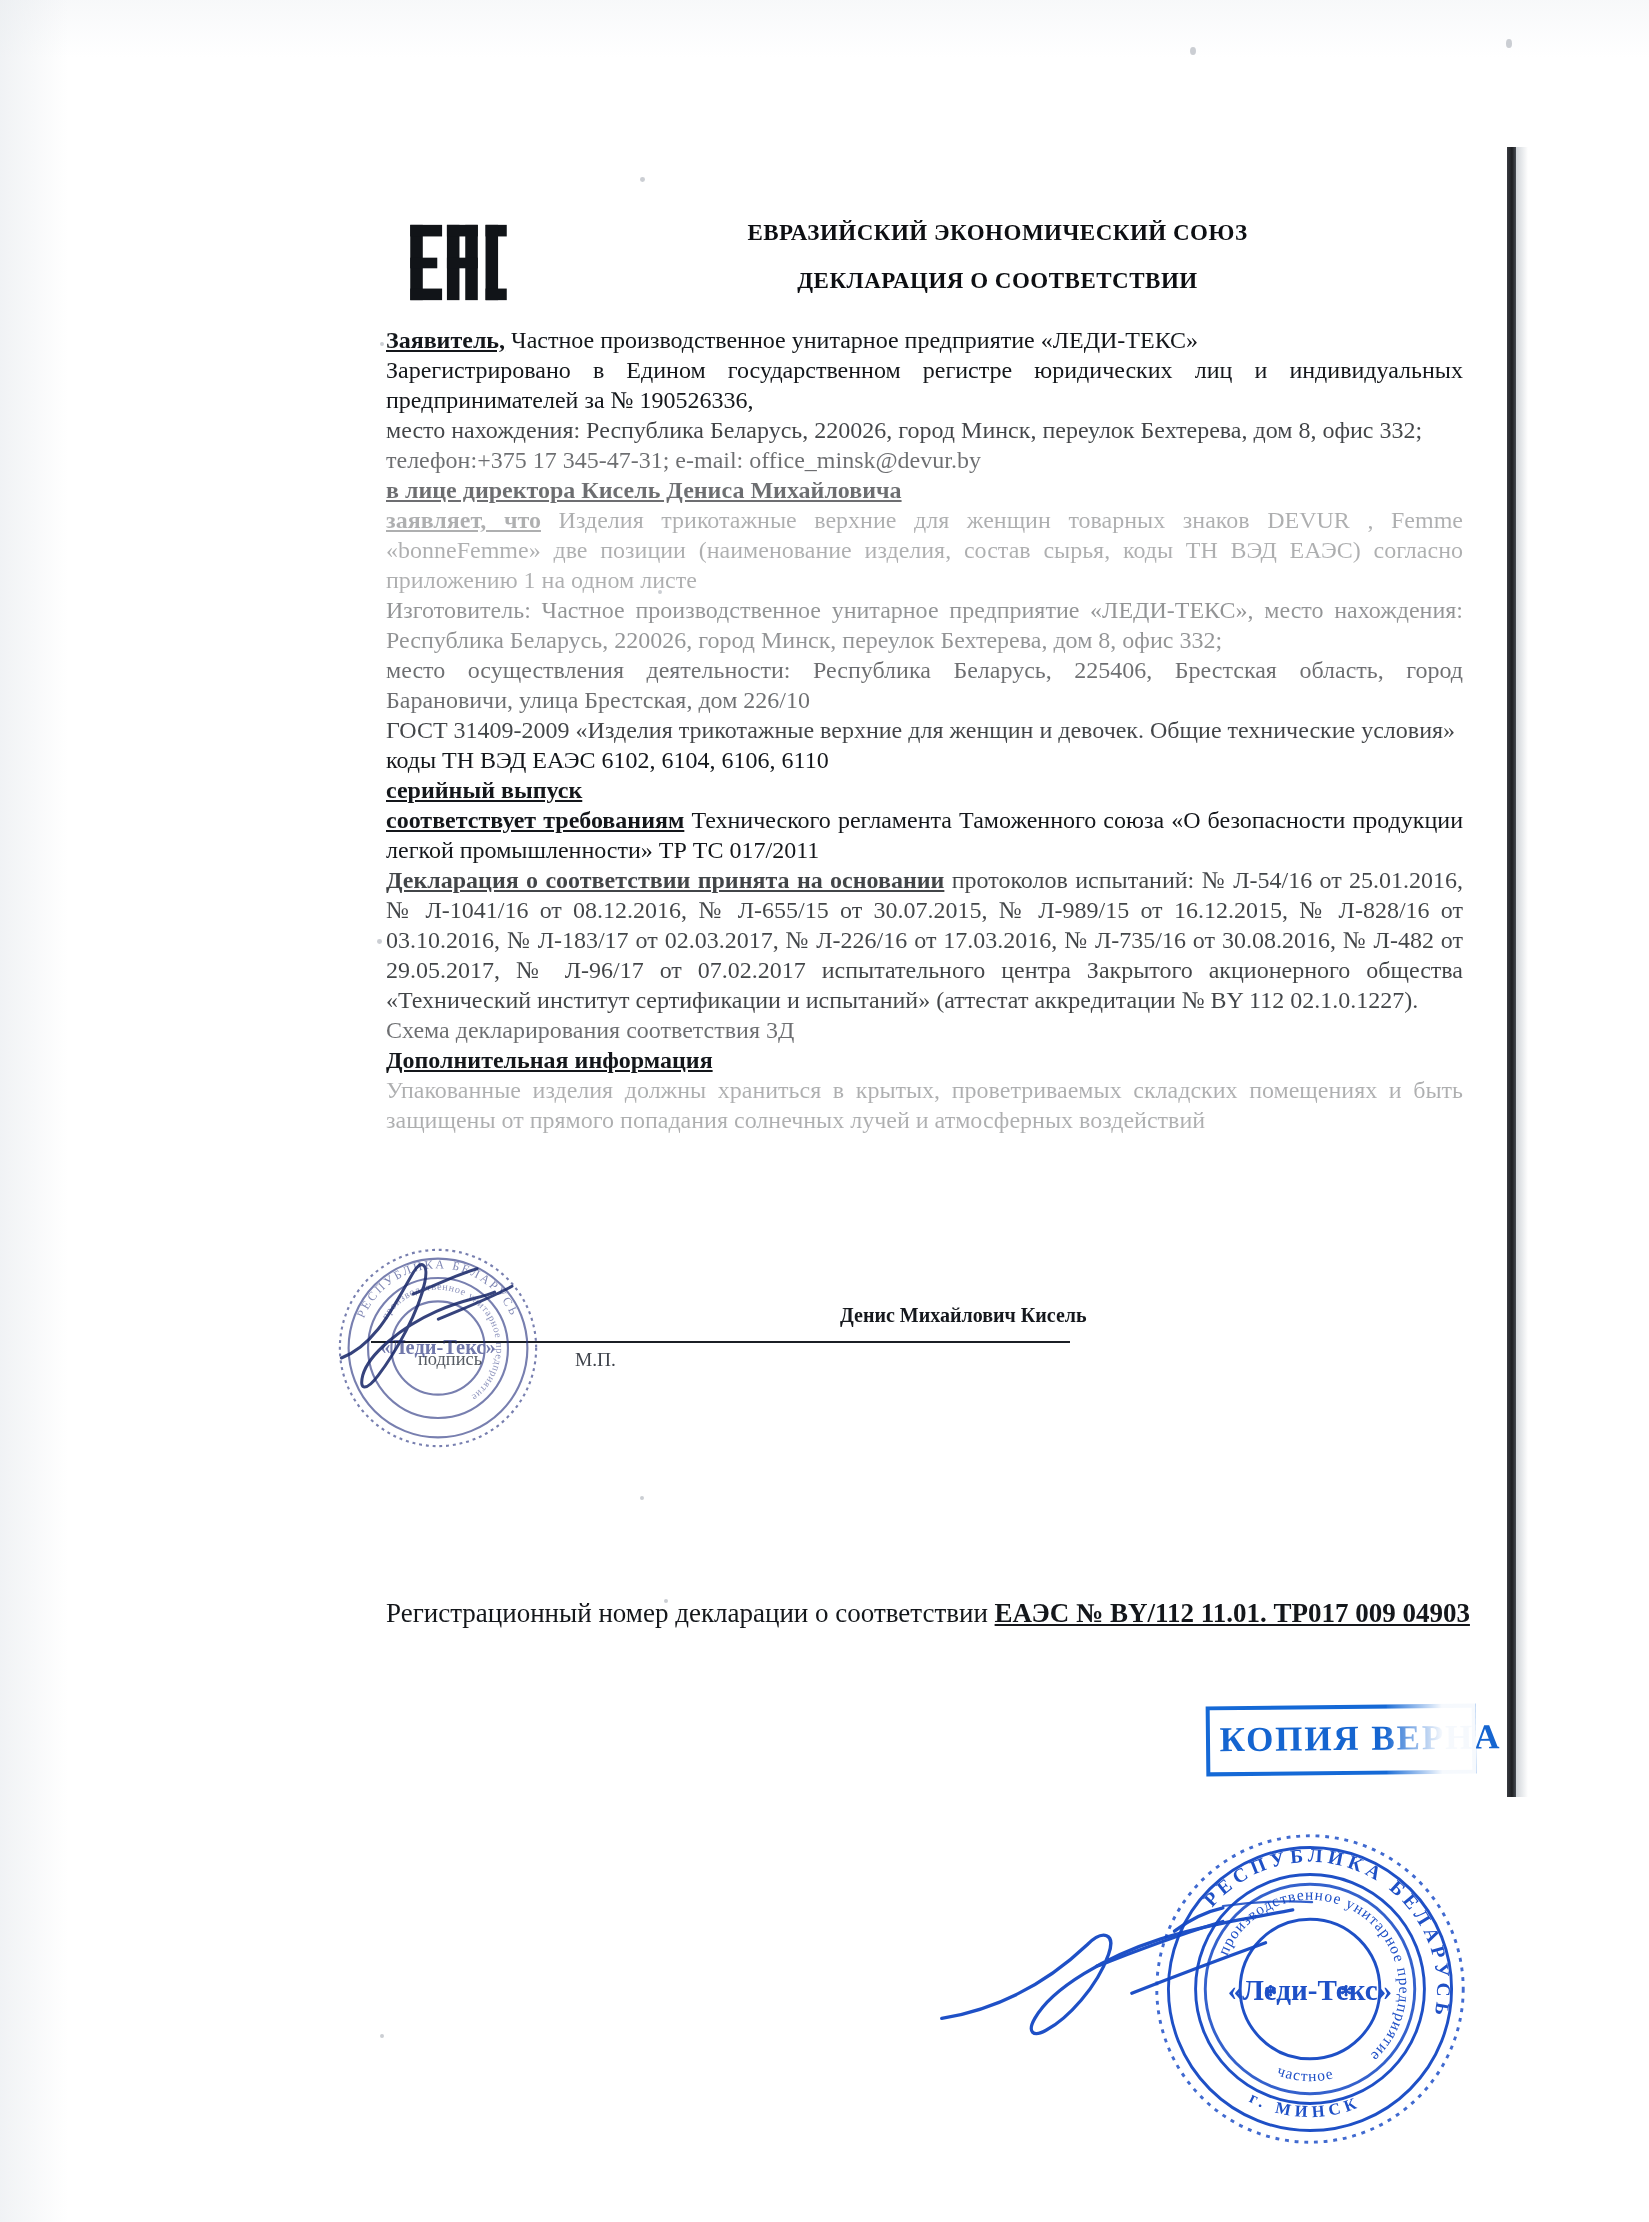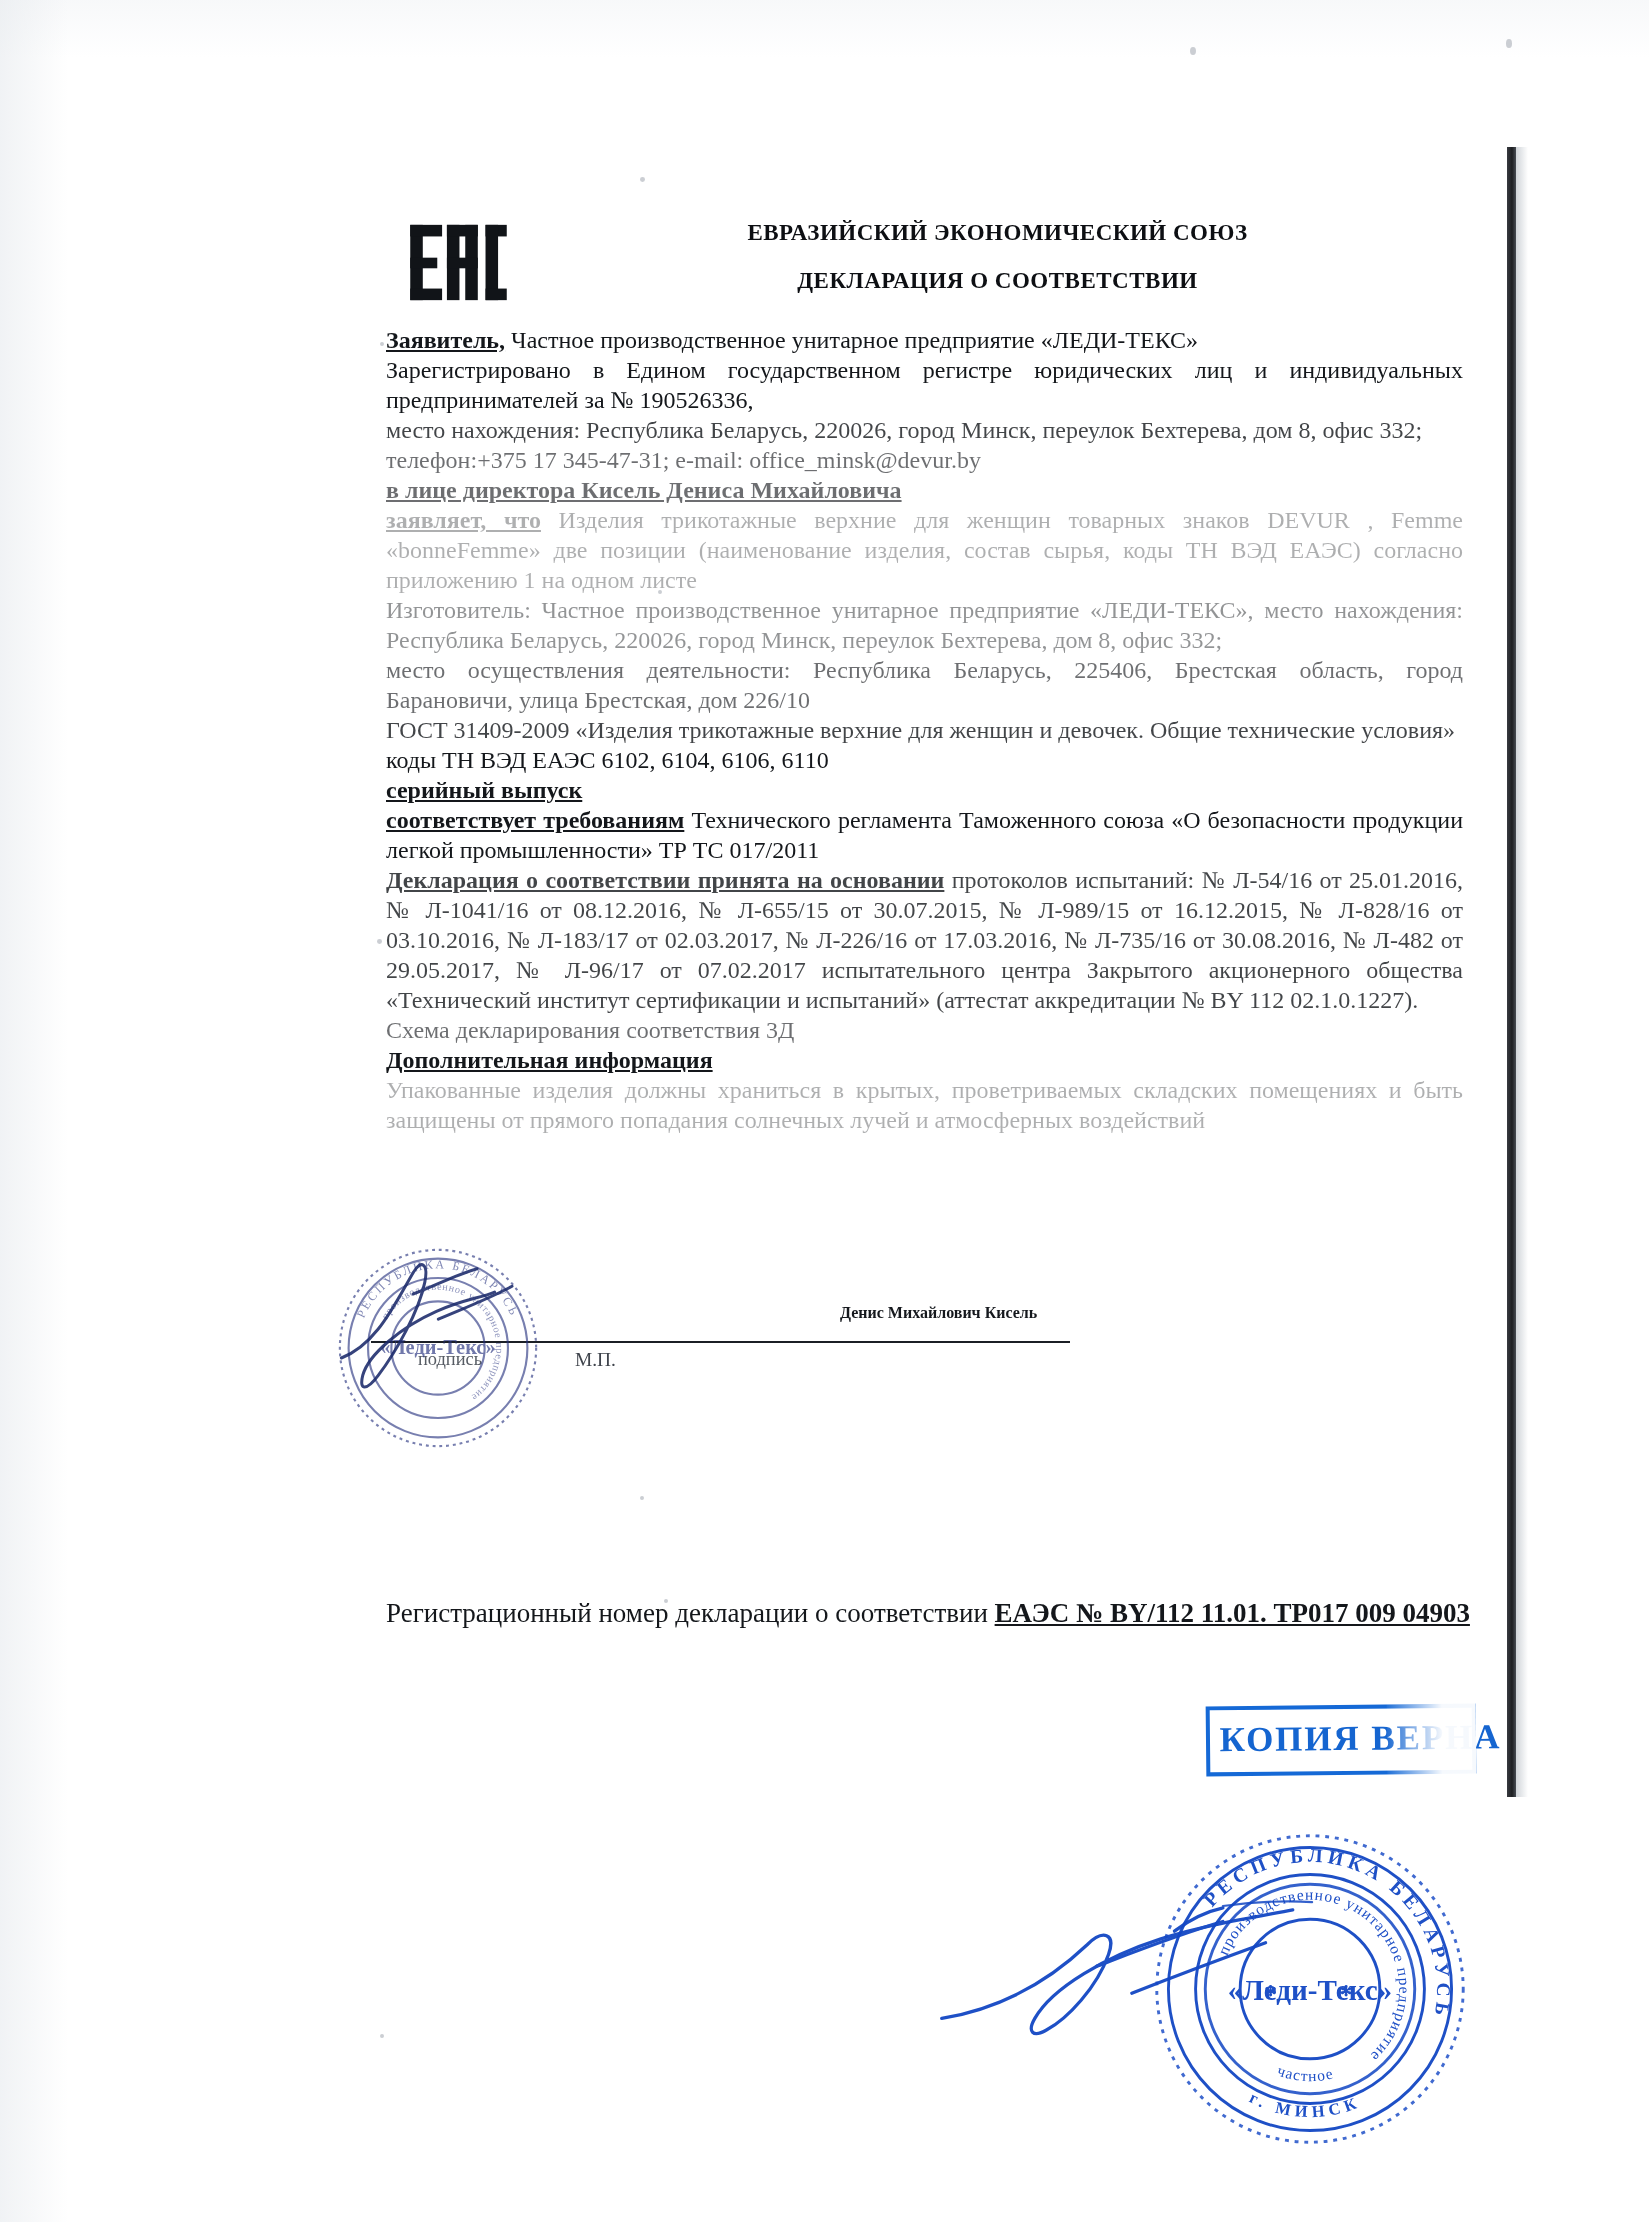--- a/index.html
+++ b/index.html
@@ -44,21 +44,21 @@
 
   
   .fade1{opacity:.80;}
   .fade2{opacity:.62;}
   .fade3{opacity:.46;filter:blur(0.2px);}
   .fade4{opacity:.34;filter:blur(0.3px);}
 
   
   .sig-zone{position:absolute;left:386px;top:1254px;width:1077px;height:194px;}
   .sig-rule{position:absolute;left:-14.6px;top:87px;width:699px;height:1.9px;background:#1b1f25;}
-  .sig-name{position:absolute;left:454px;top:50px;font-size:16px;font-weight:bold;color:#15181d;}
+  .sig-name{position:absolute;left:454px;top:50px;font-size:20px;font-weight:bold;color:#15181d;}
   .sig-podpis{position:absolute;left:32px;top:95px;font-size:18.4px;color:#3a4049;opacity:.85;}
   .sig-mp{position:absolute;left:189px;top:95px;font-size:19.4px;color:#2b3039;opacity:.9;}
 
   
   .seal-small{position:absolute;left:335px;top:1245px;width:206px;height:206px;opacity:.72;}
   .seal-big{position:absolute;left:1150px;top:1829px;width:320px;height:320px;opacity:.95;}
 
   
   .sig-ink{position:absolute;left:320px;top:1230px;width:291px;height:223px;opacity:.88;}
   .sig-ink2{position:absolute;left:932px;top:1873px;width:417px;height:223px;opacity:.95;}

